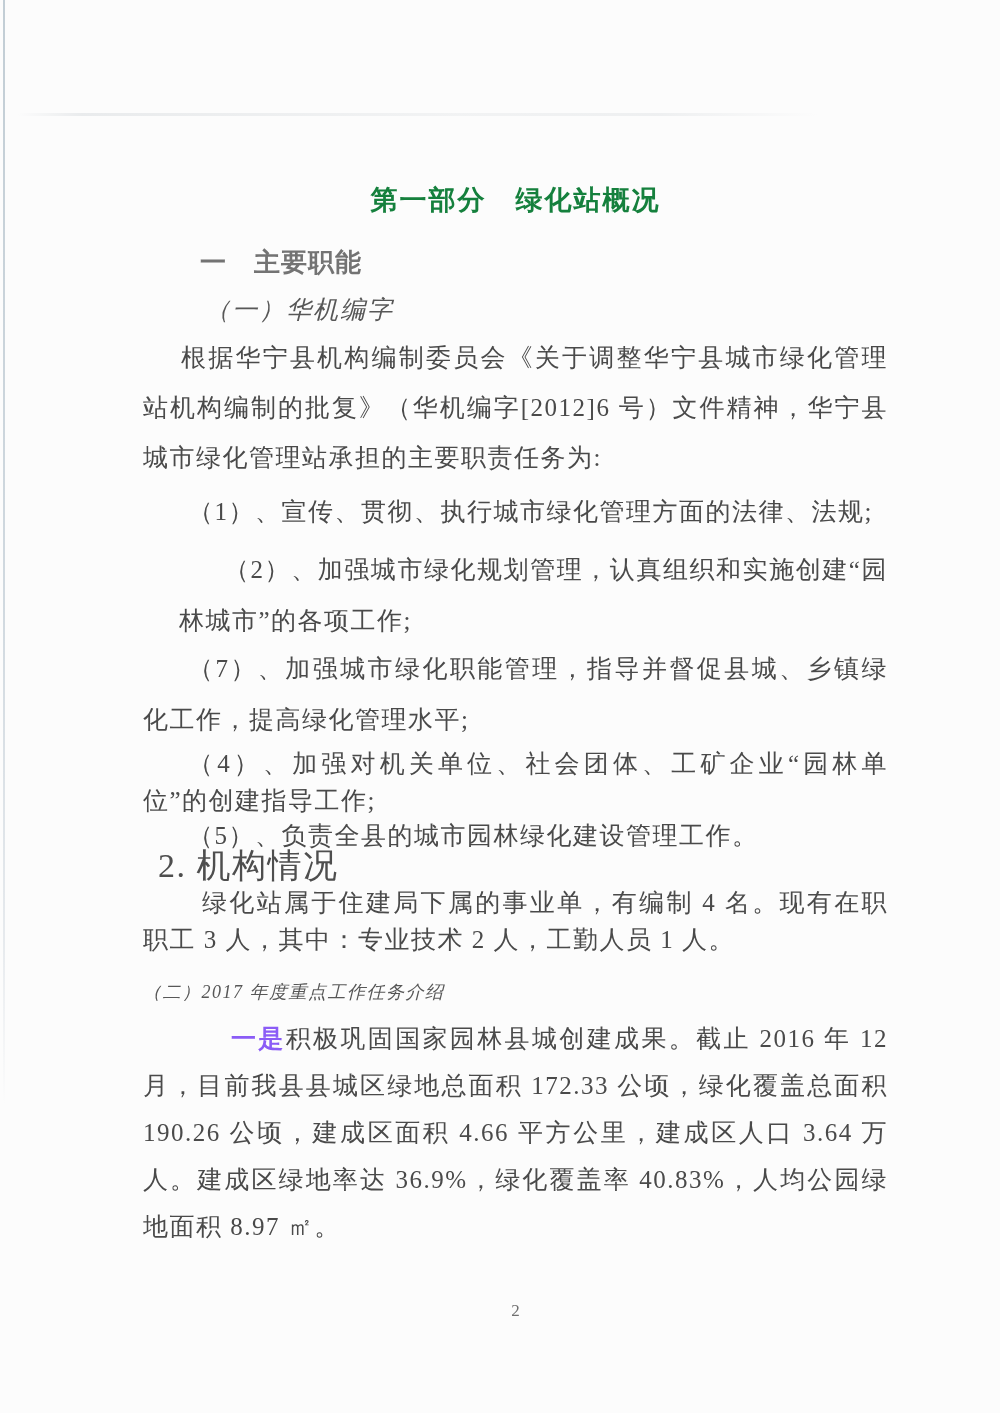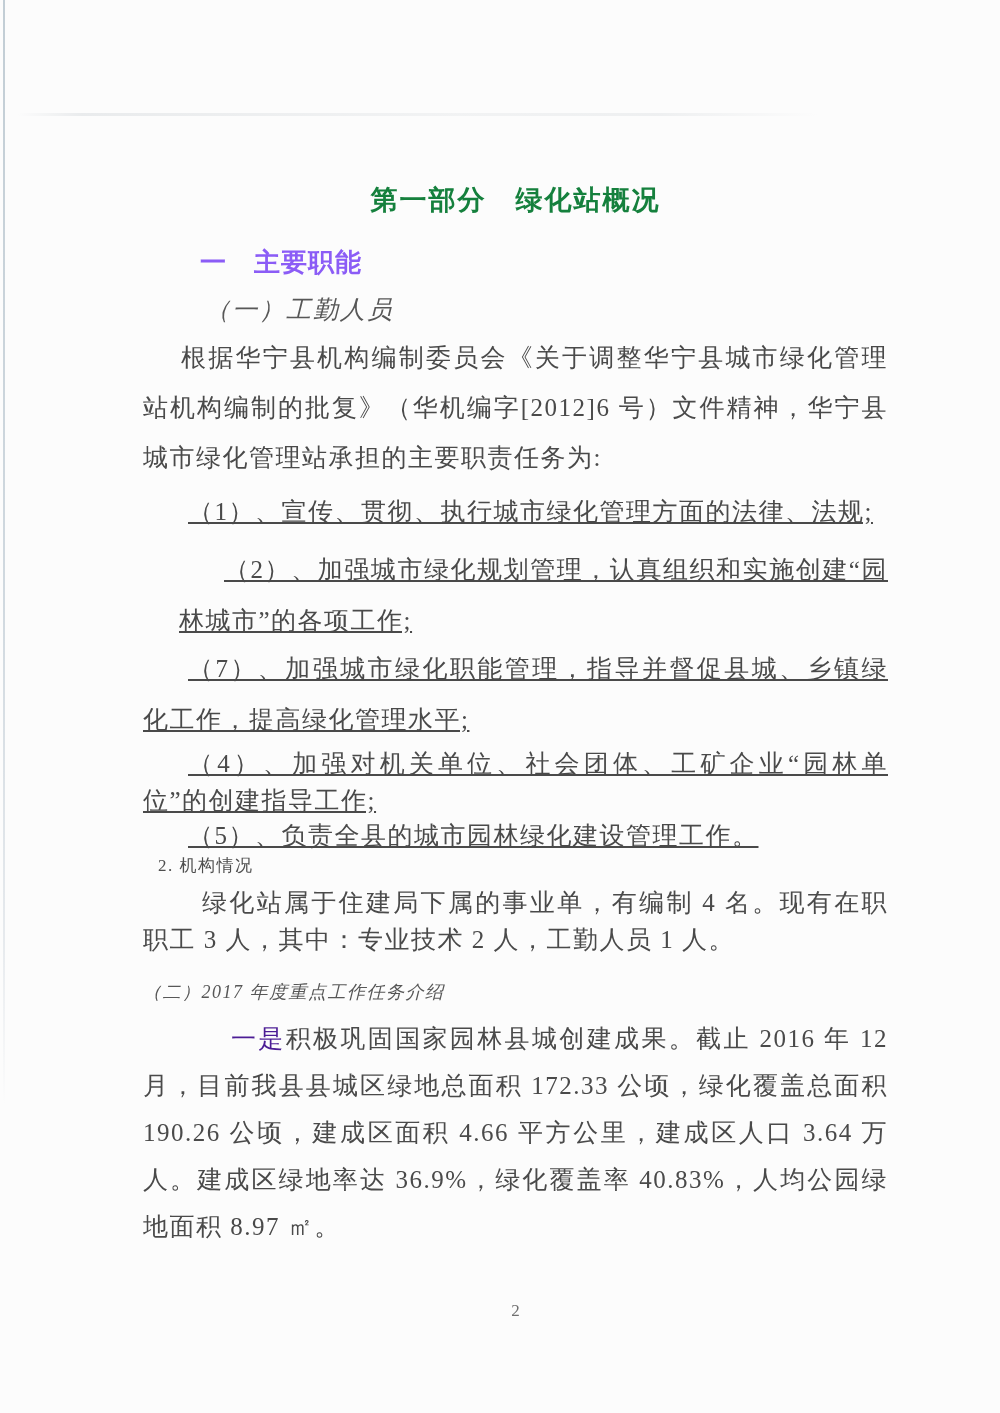--- a/index.html
+++ b/index.html
@@ -44,21 +44,21 @@
     color: #15803d;
   }
   .h1 {
     margin: 25px 0 0 0;
     padding-left: 57px;
     font-family: "Liberation Sans", "DejaVu Sans", sans-serif;
     font-weight: 700;
     font-size: 26px;
     line-height: 36px;
     letter-spacing: 1px;
-    color: #8b5cf6;
+    color: #737373;
   }
   .h2 {
     margin: 13px 0 0 0;
     padding-left: 62px;
     font-size: 25px;
     line-height: 34px;
     font-style: italic;
     letter-spacing: 2px;
     color: #575757;
   }
@@ -71,33 +71,33 @@
     color: #575757;
   }
   .para {
     margin: 0;
     font-size: 25px;
     text-align: justify;
     letter-spacing: 1.5px;
     color: #4a4a4a;
   }
   .intro   { margin-top: 6px;  line-height: 50px; text-indent: 38px; }
-  .duty    { line-height: 51px; text-indent: 45px; text-decoration: underline; }
+  .duty    { line-height: 51px; text-indent: 45px; }
   .duty-1  { margin-top: 3px; }
   .duty-2  { margin-top: 7px; margin-left: 36px; }
   .duty-3  { margin-top: -3px; }
   .duty-4  {  line-height: 37px; }
   .duty-5  { margin-top: -2px; line-height: 37px; }
-  .org-h   { margin: -6px 0 0 0; padding-left: 15px; font-size: 17px; line-height: 36px; letter-spacing: 1.5px; color: #4e4e4e; }
+  .org-h   { margin: -6px 0 0 0; padding-left: 15px; font-size: 34px; line-height: 36px; letter-spacing: 1.5px; color: #4e4e4e; }
   .org-p   { line-height: 37px; text-indent: 59px; }
   .task    { margin-top: 6px; line-height: 47px; text-indent: 88px; }
   .task-lead {
     font-family: "Liberation Sans", "DejaVu Sans", sans-serif;
-    font-weight: 400;
-    color: #4c1d95;
+    font-weight: 700;
+    color: #8b5cf6;
   }
   .page-number {
     position: absolute; top: 1301px; left: 0; width: 745px;
     text-align: center;
     font-size: 17px;
     line-height: 20px;
     color: #6f6f6f;
   }
 </style>
 </head>
@@ -105,21 +105,21 @@
 
 <div class="scan-edge-left"></div>
 <div class="scan-smudge"></div>
 
 <div class="content">
 
   <div class="doc-title">第一部分　绿化站概况</div>
 
   <div class="h1">一　主要职能</div>
 
-  <div class="h2">（一）工勤人员</div>
+  <div class="h2">（一）华机编字</div>
 
   <p class="para intro">根据华宁县机构编制委员会《关于调整华宁县城市绿化管理站机构编制的批复》（华机编字[2012]6 号）文件精神，华宁县城市绿化管理站承担的主要职责任务为:</p>
 
   <div>
     <p class="para duty duty-1">（1）、宣传、贯彻、执行城市绿化管理方面的法律、法规;</p>
     <p class="para duty duty-2">（2）、加强城市绿化规划管理，认真组织和实施创建“园林城市”的各项工作;</p>
     <p class="para duty duty-3">（7）、加强城市绿化职能管理，指导并督促县城、乡镇绿化工作，提高绿化管理水平;</p>
     <p class="para duty duty-4">（4）、加强对机关单位、社会团体、工矿企业“园林单位”的创建指导工作;</p>
     <p class="para duty duty-5">（5）、负责全县的城市园林绿化建设管理工作。</p>
   </div>

